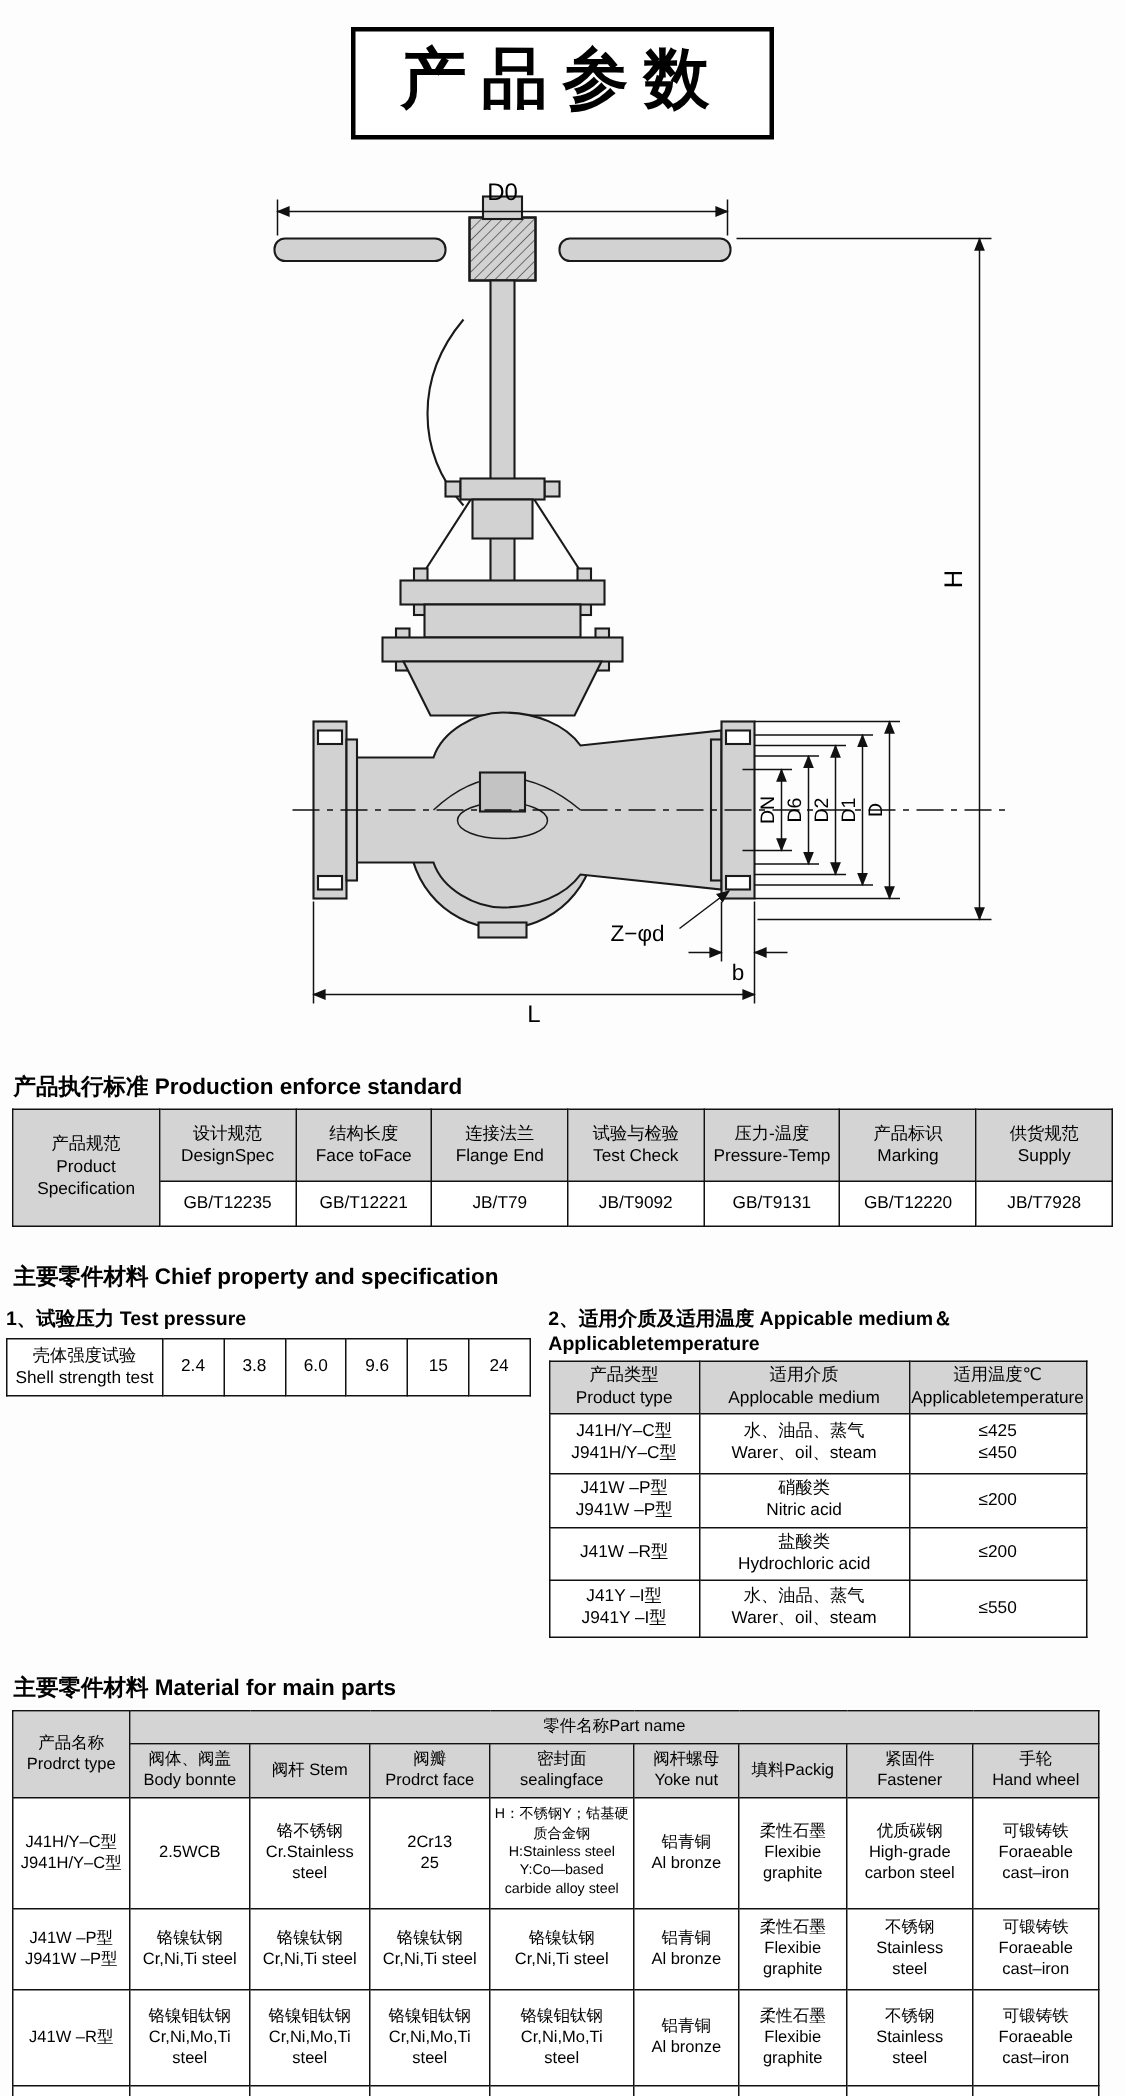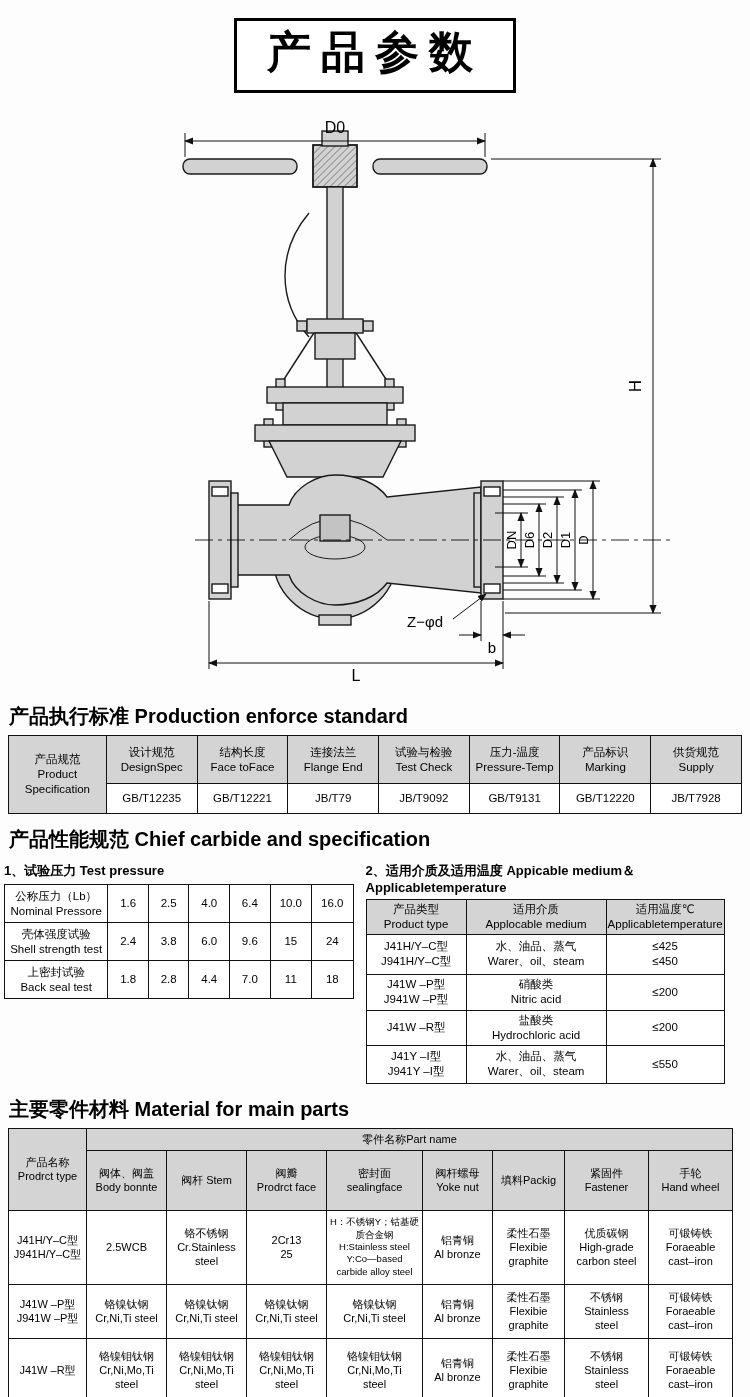--- a/index.html
+++ b/index.html
@@ -9,21 +9,21 @@
     position:relative;overflow:hidden;
   }
   .title-box{
     width:-moz-fit-content;width:fit-content;margin:18px auto 2px;
     border:3px solid #000;padding:2px 30px 8px;
     font-size:44px;font-weight:bold;letter-spacing:10px;background:#fff;
   }
   .drawing-wrap{text-align:center;margin-top:2px;}
   svg{display:block;margin:0 auto;}
   svg text{font-family:"Liberation Sans","DejaVu Sans",sans-serif;fill:#000;}
-  .section-heading{font-size:20px;font-weight:bold;margin:12px 9px 5px;}
+  .section-heading{font-size:15px;font-weight:bold;margin:24px 9px 5px;}
   .sub-heading{font-size:13px;font-weight:bold;margin:4px 0 4px;}
   .tbl{border-collapse:collapse;table-layout:fixed;background:#fff;}
   .tbl td{
     border:1px solid #111;text-align:center;vertical-align:middle;
     white-space:pre-line;font-size:11.5px;line-height:1.3;padding:2px 1px;
     overflow:hidden;
   }
   .hd{background:#d4d4d4;}
   .standards{margin:0 8px;}
   .props-row{display:flex;gap:12px;margin:0 4px;align-items:flex-start;}
@@ -201,66 +201,46 @@
     <td>GB/T12221</td>
     <td>JB/T79</td>
     <td>JB/T9092</td>
     <td>GB/T9131</td>
     <td>GB/T12220</td>
     <td>JB/T7928</td>
   </tr>
 </tbody>
   </table>
 
-<div class="section-heading">产品性能规范 Chief carbide and specification</div>
+<div class="section-heading">主要零件材料 Chief property and specification</div>
 
 <div class="props-row">
 
   <div>
     <div class="sub-heading">1、试验压力 Test pressure</div>
     <table class="tbl">
       <colgroup>
         <col style="width:112px">
           <col style="width:44px">
           <col style="width:44px">
           <col style="width:44px">
         <col style="width:44px">
           <col style="width:44px">
           <col style="width:44px">
       </colgroup>
       <tbody>
-          <tr style="height:38px">
-        <td>公称压力（Lb）
-Nominal Pressore</td>
-        <td>1.6</td>
-        <td>2.5</td>
-        <td>4.0</td>
-        <td>6.4</td>
-        <td>10.0</td>
-        <td>16.0</td>
-      </tr>
       <tr style="height:38px">
         <td>壳体强度试验
 Shell strength test</td>
         <td>2.4</td>
         <td>3.8</td>
         <td>6.0</td>
         <td>9.6</td>
         <td>15</td>
         <td>24</td>
-      </tr>
-      <tr style="height:38px">
-        <td>上密封试验
-Back seal test</td>
-        <td>1.8</td>
-        <td>2.8</td>
-        <td>4.4</td>
-        <td>7.0</td>
-        <td>11</td>
-        <td>18</td>
       </tr>
     </tbody>
       </table>
   </div>
 
   <div>
     <div class="sub-heading">2、适用介质及适用温度 Appicable medium＆Applicabletemperature</div>
     <table class="tbl">
       <colgroup>
         <col style="width:100px">
@@ -322,21 +302,21 @@
       <col style="width:72px">
       <col style="width:84px">
       <col style="width:84px">
   </colgroup>
   <tbody>
       <tr style="height:22px">
     <td rowspan="2" class="hd">产品名称
 Prodrct type</td>
     <td colspan="8" class="hd">零件名称Part name</td>
   </tr>
-  <tr style="height:60px">
+  <tr style="height:36px">
     <td class="hd">阀体、阀盖
 Body bonnte</td>
     <td class="hd">阀杆 Stem</td>
     <td class="hd">阀瓣
 Prodrct face</td>
     <td class="hd">密封面
 sealingface</td>
     <td class="hd">阀杆螺母
 Yoke nut</td>
     <td class="hd">填料Packig</td>

